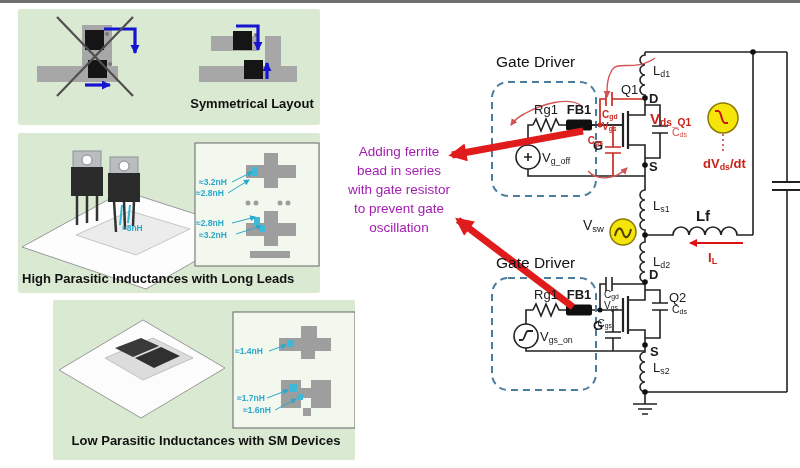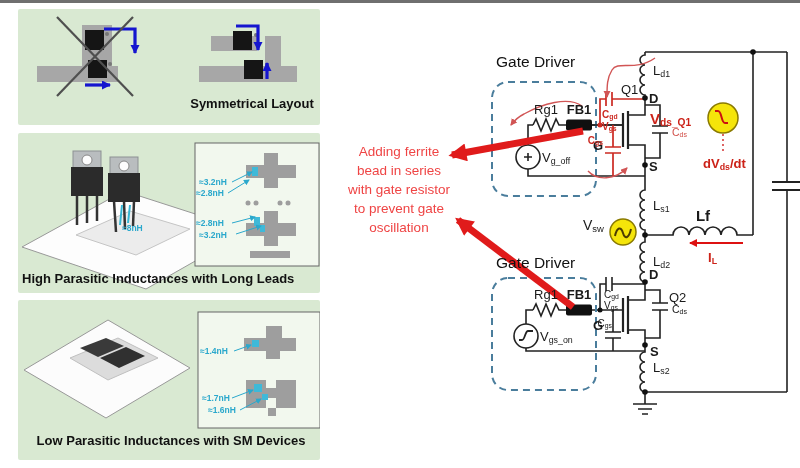--- a/index.html
+++ b/index.html
@@ -2,25 +2,25 @@
 <html><head>
 <meta charset="utf-8">
 <style>
   html,body{margin:0;padding:0;background:#fff;}
   .stage{position:relative;width:800px;height:468px;background:#fff;overflow:hidden;
          font-family:"Liberation Sans",sans-serif;}
   .topline{position:absolute;left:0;top:0;width:800px;height:3px;background:#6f6f6f;}
   .panel{position:absolute;left:18px;width:302px;background:#d9e9d2;border-radius:2px;}
   .p1{top:9px;height:116px;}
   .p2{top:133px;height:160px;}
-  .p3{top:300px;height:160px;}
+  .p3{top:300px;height:160px;margin-left:35px;}
   .panel svg{display:block;}
   .cap{font-weight:bold;font-size:13px;fill:#111;}
   .cyan{fill:#2ba8cc;font-size:8.5px;font-weight:bold;}
-  .annot{position:absolute;left:330px;top:142px;width:138px;color:#ef4444;
+  .annot{position:absolute;left:330px;top:142px;width:138px;color:#a21caf;
          font-size:13.5px;line-height:19px;text-align:center;white-space:pre-line;font-weight:500;}
   .circ{position:absolute;left:420px;top:0;}
   svg text{font-family:"Liberation Sans",sans-serif;}
   .w{stroke:#222;stroke-width:1.6;fill:none;}
   .w2{stroke:#222;stroke-width:2.2;fill:none;}
   .red{stroke:#cc2a22;fill:none;stroke-width:1.7;}
   .sq{stroke:#d15555;stroke-width:1.4;fill:none;}
   .lbl{font-size:13px;fill:#1a1a1a;}
   .lblB{font-size:13px;font-weight:600;fill:#1a1a1a;}
   .redT{fill:#cc2218;font-weight:bold;}

